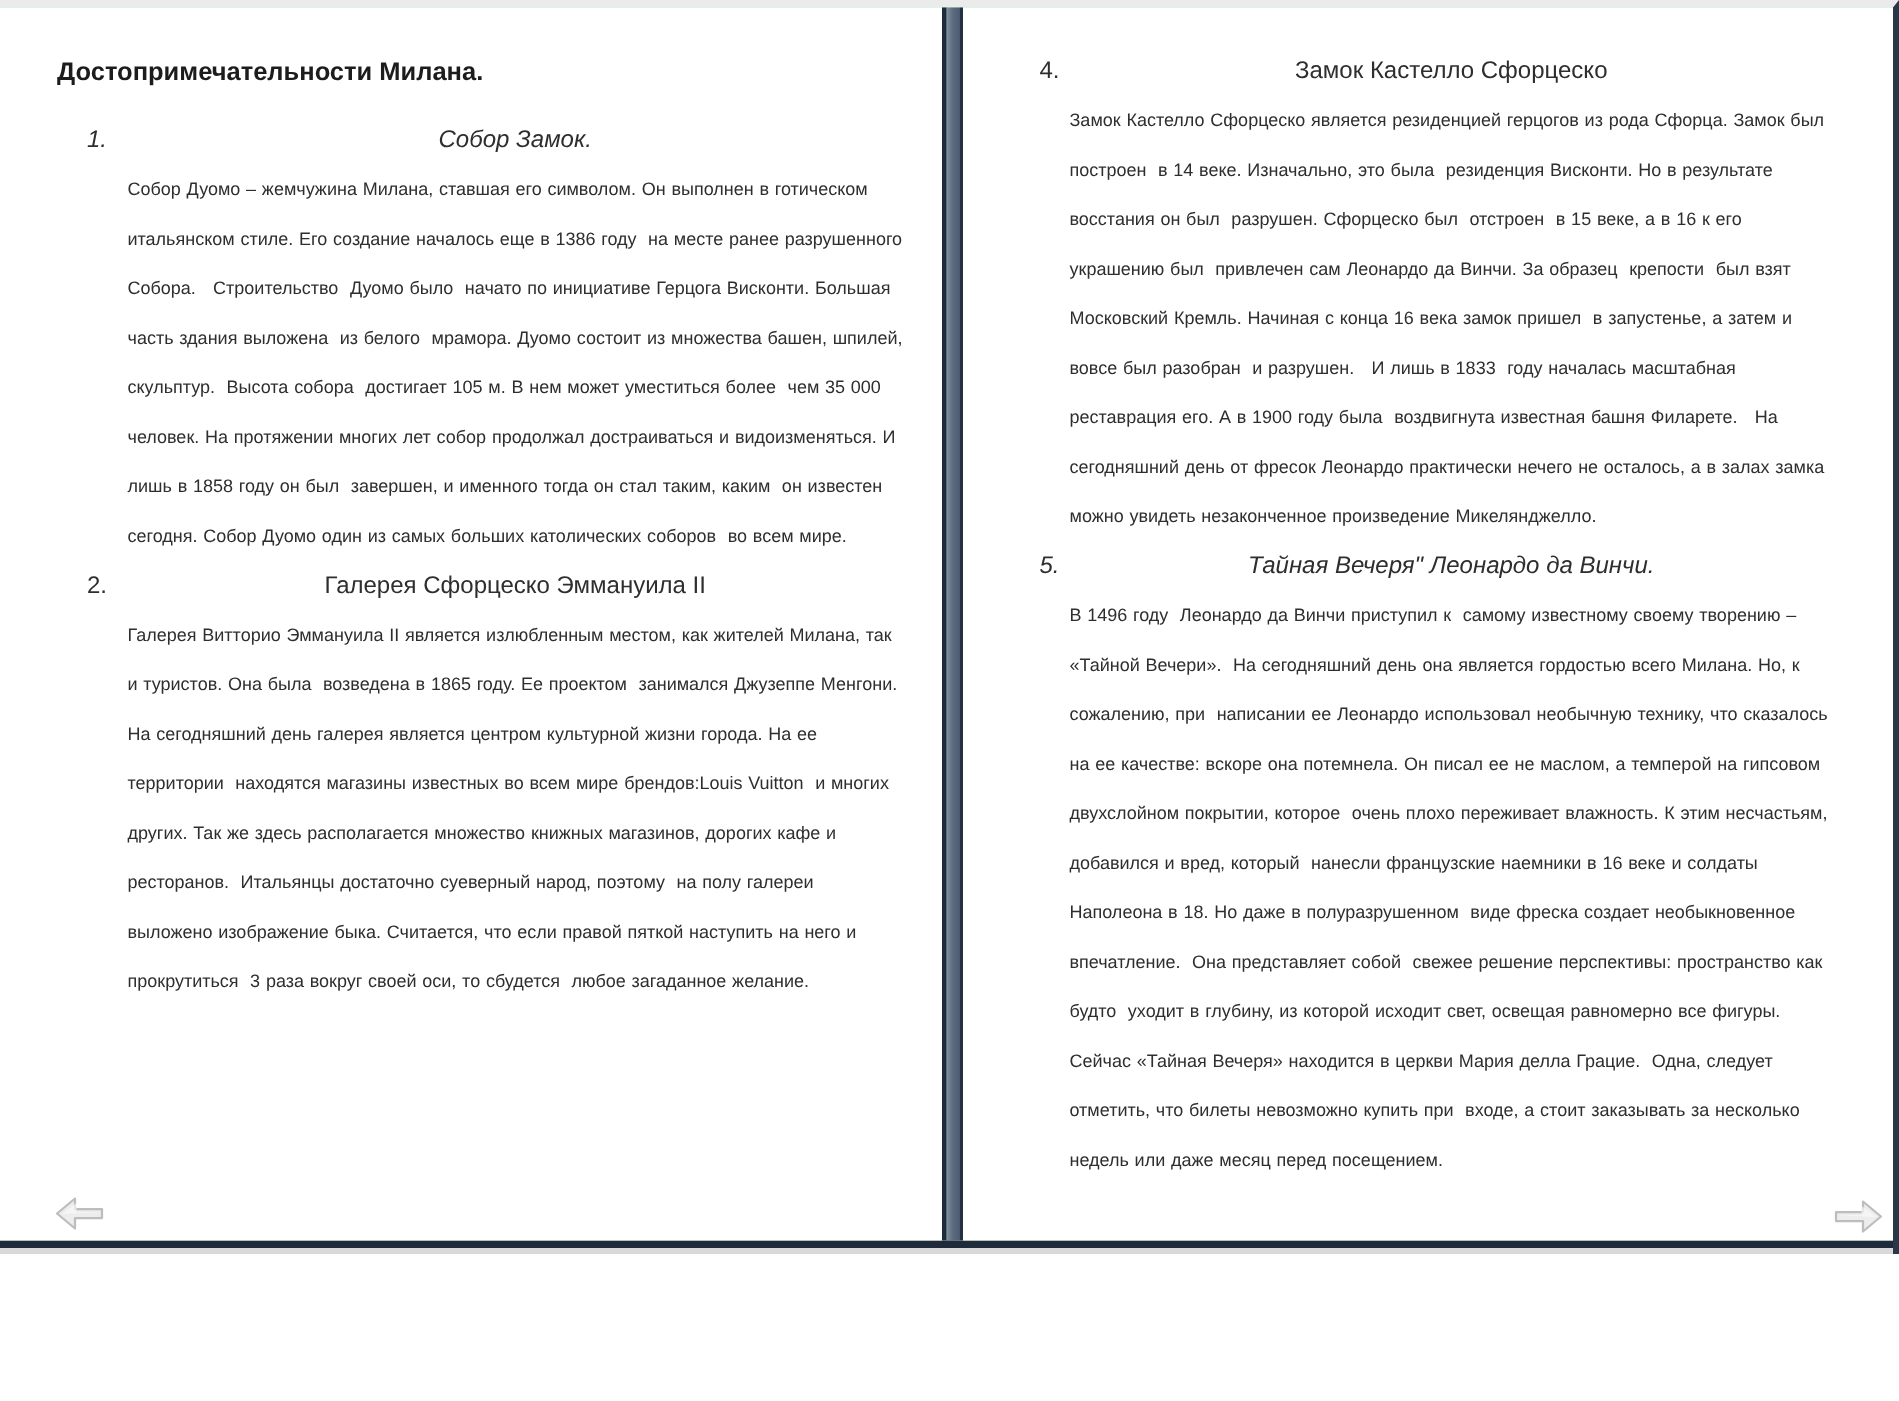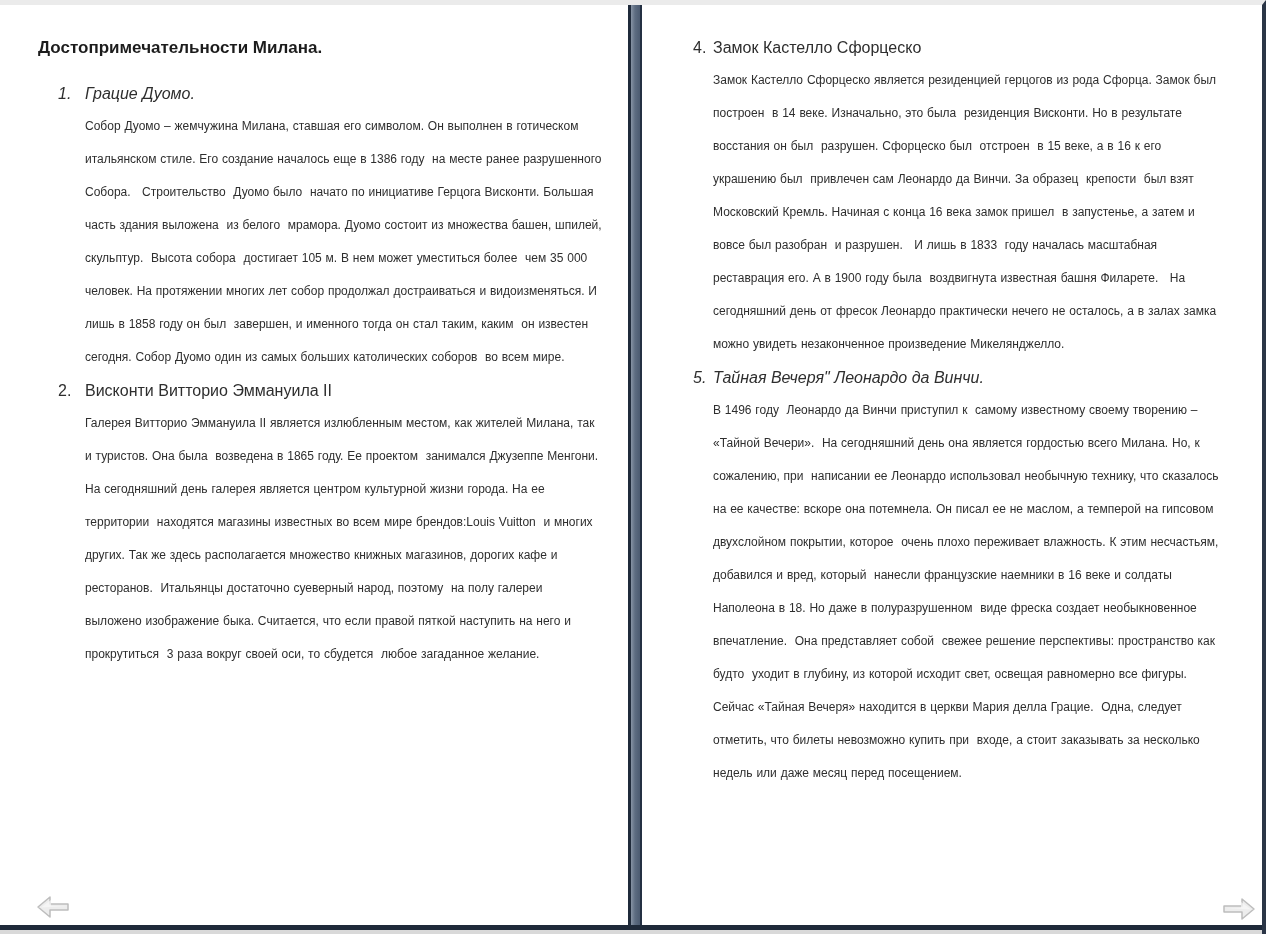--- a/index.html
+++ b/index.html
@@ -1,21 +1,21 @@
 <!DOCTYPE html>
 <html lang="ru"><head>
 <meta charset="utf-8">
 <style>
   * { margin: 0; padding: 0; box-sizing: border-box; }
   html, body { width: 1266px; height: 934px; overflow: hidden; background: #ffffff; }
   body { font-family: "Liberation Sans", sans-serif; color: #2e2e2e; }
 
   .doc-canvas {
     position: relative;
-    width: 1266px; height: 934px;
+    width: 1266px; height: 836px;
     background: #86efac;
     border-top: 5px solid #ebebeb;
     border-right: 4px solid #2b3647;
     display: flex;
     flex-direction: column;
   }
   .pages-row {
     display: flex;
     flex: 1 1 auto;
     min-height: 0;
@@ -60,20 +60,21 @@
     flex: 0 0 27px;
     font-size: 16px;
     line-height: 33px;
   }
   .page-right .doc-item .num { flex: 0 0 20px; }
   .doc-item .item-text { flex: 1 1 auto; }
 
   .item-heading {
     font-size: 16px;
     line-height: 33px;
+    text-align: center;
   }
   .italic { font-style: italic; }
 
   .item-body {
     font-size: 12px;
     line-height: 33px;
     white-space: pre-wrap;
     word-spacing: 0.5px;
   }
 
@@ -93,29 +94,29 @@
 
 <div class="doc-canvas">
   <div class="pages-row">
 
     <div class="page page-left">
       <div class="doc-title">Достопримечательности Милана.</div>
 
       <div class="doc-item">
         <span class="num italic">1.</span>
         <div class="item-text">
-          <div class="item-heading italic">Грацие Дуомо.</div>
+          <div class="item-heading italic">Собор Замок.</div>
           <div class="item-body">Собор Дуомо – жемчужина Милана, ставшая его символом. Он выполнен в готическом итальянском стиле. Его создание началось еще в 1386 году  на месте ранее разрушенного Собора.   Строительство  Дуомо было  начато по инициативе Герцога Висконти. Большая часть здания выложена  из белого  мрамора. Дуомо состоит из множества башен, шпилей, скульптур.  Высота собора  достигает 105 м. В нем может уместиться более  чем 35 000 человек. На протяжении многих лет собор продолжал достраиваться и видоизменяться. И лишь в 1858 году он был  завершен, и именного тогда он стал таким, каким  он известен сегодня. Собор Дуомо один из самых больших католических соборов  во всем мире.</div>
         </div>
       </div>
 
       <div class="doc-item">
         <span class="num">2.</span>
         <div class="item-text">
-          <div class="item-heading">Висконти Витторио Эммануила II</div>
+          <div class="item-heading">Галерея Сфорцеско Эммануила II</div>
           <div class="item-body">Галерея Витторио Эммануила II является излюбленным местом, как жителей Милана, так и туристов. Она была  возведена в 1865 году. Ее проектом  занимался Джузеппе Менгони. На сегодняшний день галерея является центром культурной жизни города. На ее территории  находятся магазины известных во всем мире брендов:Louis Vuitton  и многих других. Так же здесь располагается множество книжных магазинов, дорогих кафе и ресторанов.  Итальянцы достаточно суеверный народ, поэтому  на полу галереи выложено изображение быка. Считается, что если правой пяткой наступить на него и прокрутиться  3 раза вокруг своей оси, то сбудется  любое загаданное желание.</div>
         </div>
       </div>
 
     </div>
 
     <div class="page-divider"></div>
 
     <div class="page page-right">
       <div class="doc-item">

